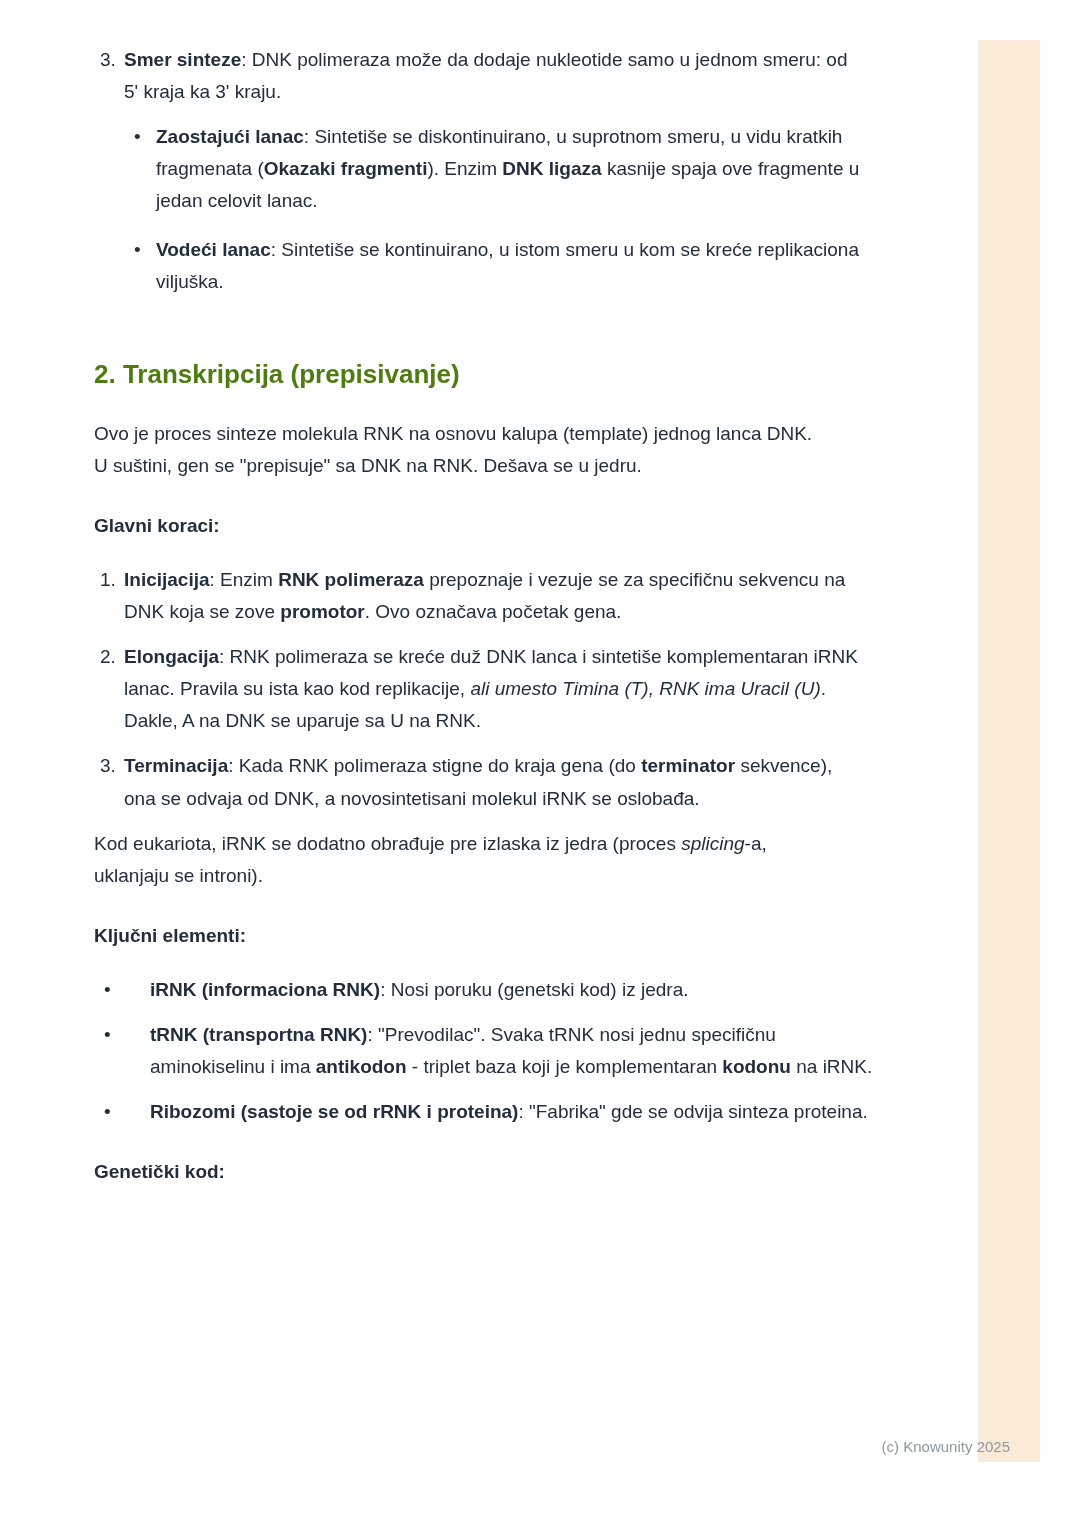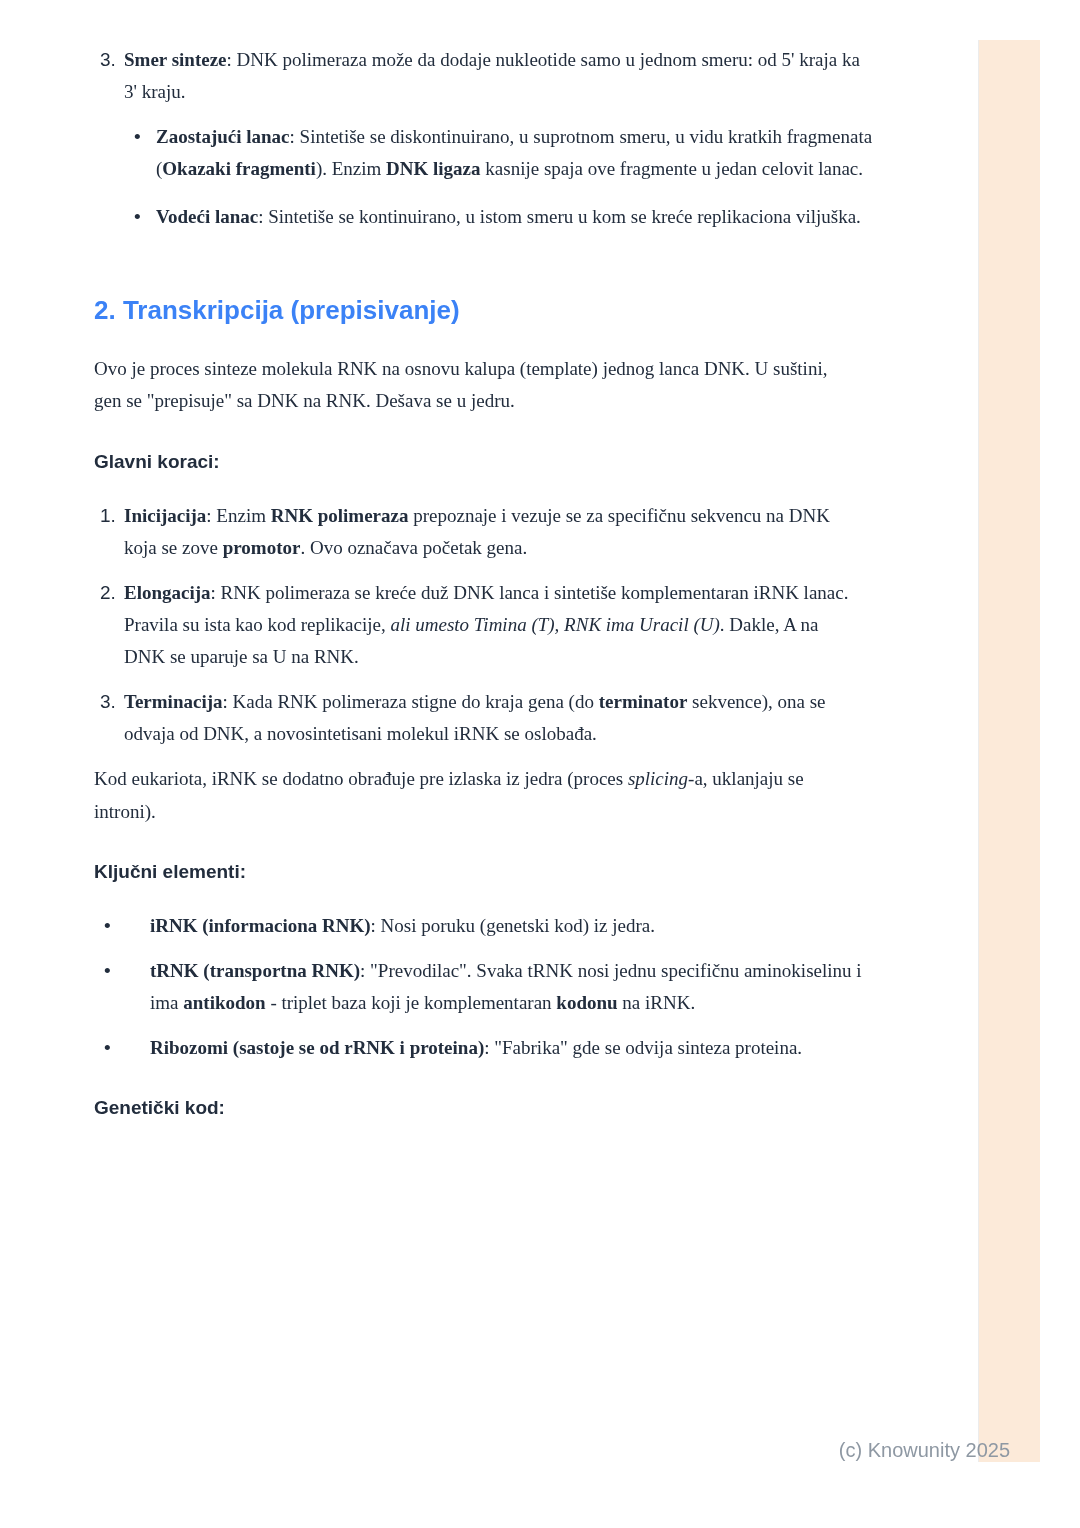--- a/index.html
+++ b/index.html
@@ -23,46 +23,46 @@
     border-left: 1px solid #ececec;
   }
   .content {
     position: absolute;
     left: 94px; top: 44px;
     width: 846px;
     color: #222d3d;
     font-size: 19px;
     line-height: 1.69;
   }
-  .rich { max-width: 736px; font-family: Liberation Serif, serif; }
+  .rich { max-width: 736px; }
   .b  { font-weight: 700; }
   .it { font-style: italic; }
   h2.section-heading {
-    color: #3b82f6;
+    color: #4d7c0f;
     font-size: 26px;
     line-height: 1.3;
     font-weight: 700;
     margin: 44px 0 26px 0;
   }
   .label { font-weight: 700; margin: 28px 0 22px 0; max-width: 736px; }
   .para  { margin: 0 0 14px 0; }
   .row { display: flex; align-items: flex-start; margin: 0 0 13px 0; }
   .num-row { padding-left: 6px; }
   .marker { flex: 0 0 24px; }
   .item-body { flex: 1; min-width: 0; }
   .sub-list { margin: 13px 0 0 10px; }
   .sub-list .row { margin-bottom: 16px; }
   .bullet { flex: 0 0 22px; }
   .bullet::before { content: "•"; }
   .bullet-row { padding-left: 10px; gap: 24px; }
   .justify { max-width: 846px; text-align: justify; }
   .footer {
     position: absolute;
     right: 70px; top: 1437px;
-    font-size: 20px;
+    font-size: 15px;
     color: #8e98a3;
     line-height: 1.3;
   }
 </style>
 </head>
 <body>
 
 <div class="page">
 
   <div class="stripe"></div>

